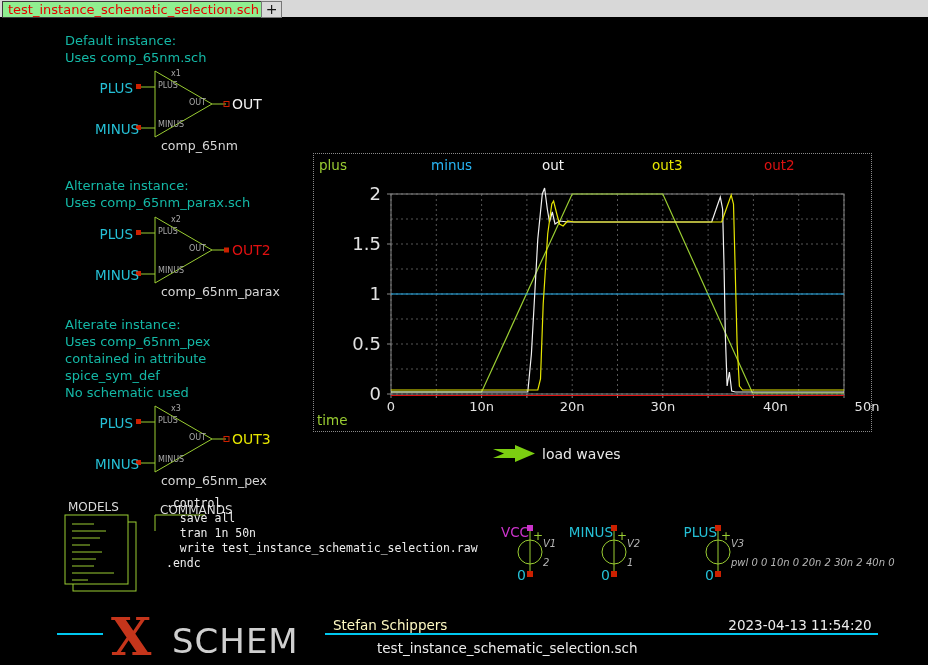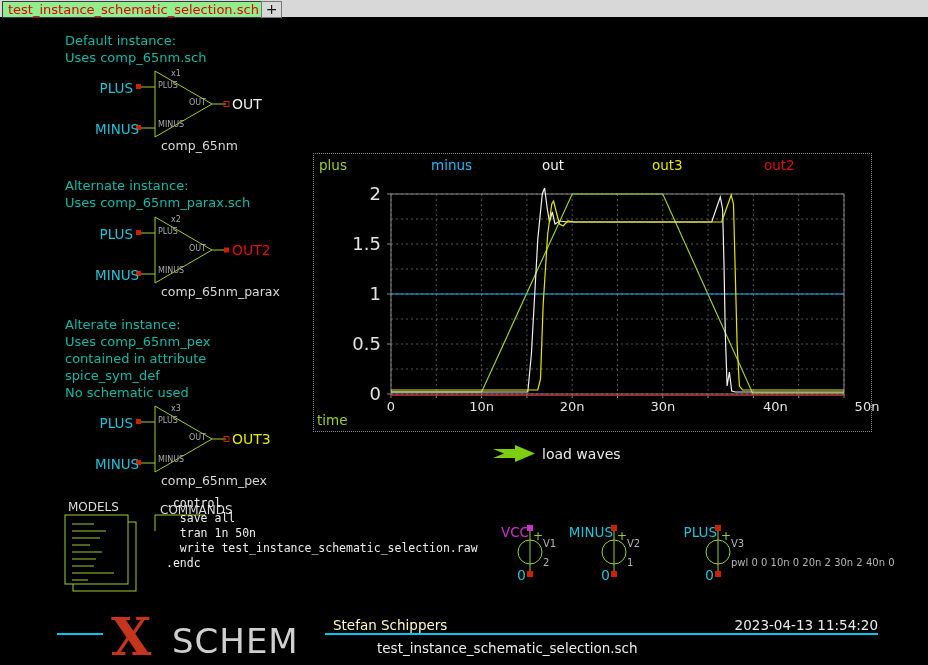--- a/index.html
+++ b/index.html
@@ -19,21 +19,21 @@
 
   
   .note { position:absolute; color:#14b8a6; font-size:13px; line-height:17px;
           white-space:pre-line; }
   .netlab { position:absolute; color:#25c0d6; font-size:13.5px; white-space:nowrap; }
   .net-right { text-align:right; }
   .pinlab { position:absolute; color:#a8a8a8; font-size:8px; white-space:nowrap; }
   .outlab { position:absolute; font-size:14px; white-space:nowrap; }
   .symname { position:absolute; color:#d6d6d6; font-size:12.5px; white-space:nowrap; }
   .smallcap { position:absolute; color:#dcdcdc; font-size:12px; white-space:nowrap; }
-  .graytxt { position:absolute; color:#b5b5b5; font-size:10px; white-space:nowrap; }
+  .graytxt { position:absolute; color:#b5b5b5; font-size:10px; white-space:nowrap;font-style:italic; }
 
   .comp { position:absolute; width:200px; height:80px; }
   .comp svg { position:absolute; left:0; top:0; }
   .comp .plus-net  { left:0; top:12px; width:38px; }
   .comp .minus-net { left:0; top:53px; width:38px; }
   .comp .xref      { left:76px; top:1px; }
   .comp .pin-plus  { left:63px; top:13px; }
   .comp .pin-minus { left:63px; top:52px; }
   .comp .pin-out   { left:88px; top:30px; width:23px; text-align:right; }
   .comp .out-net   { left:137px; top:28px; }
@@ -70,21 +70,21 @@
   .vsrc .val  { position:absolute; left:28px; top:33px; }
   .vsrc .gnd  { position:absolute; left:2px; top:43px; color:#25c0d6; font-size:14px; }
 
   
   .cyanline { position:absolute; height:2px; background:#00c8f0; }
   .logo-x { position:absolute; left:111px; top:606px; color:#c5351b; font-size:52px;
             font-weight:bold; font-family:"DejaVu Serif", serif; }
   .logo-rest { position:absolute; left:172px; top:621px; color:#cfcfcf; font-size:34px;
                font-family:"DejaVu Sans", sans-serif; letter-spacing:1px; }
   .author { position:absolute; left:333px; top:617px; color:#fef9c3; font-size:13.5px; }
-  .datetime { position:absolute; left:722px; top:617px; width:156px; text-align:right;
+  .datetime { position:absolute; left:722px; top:617px; width:156px; text-align:center;
               color:#ececec; font-size:13.5px; white-space:nowrap; }
   .sheet { position:absolute; left:377px; top:640px; color:#ececec; font-size:13.5px; }
 </style>
 </head>
 <body>
 
 <div id="stage">
 
   <div class="tabbar">
     <div class="tab">test_instance_schematic_selection.sch</div>

